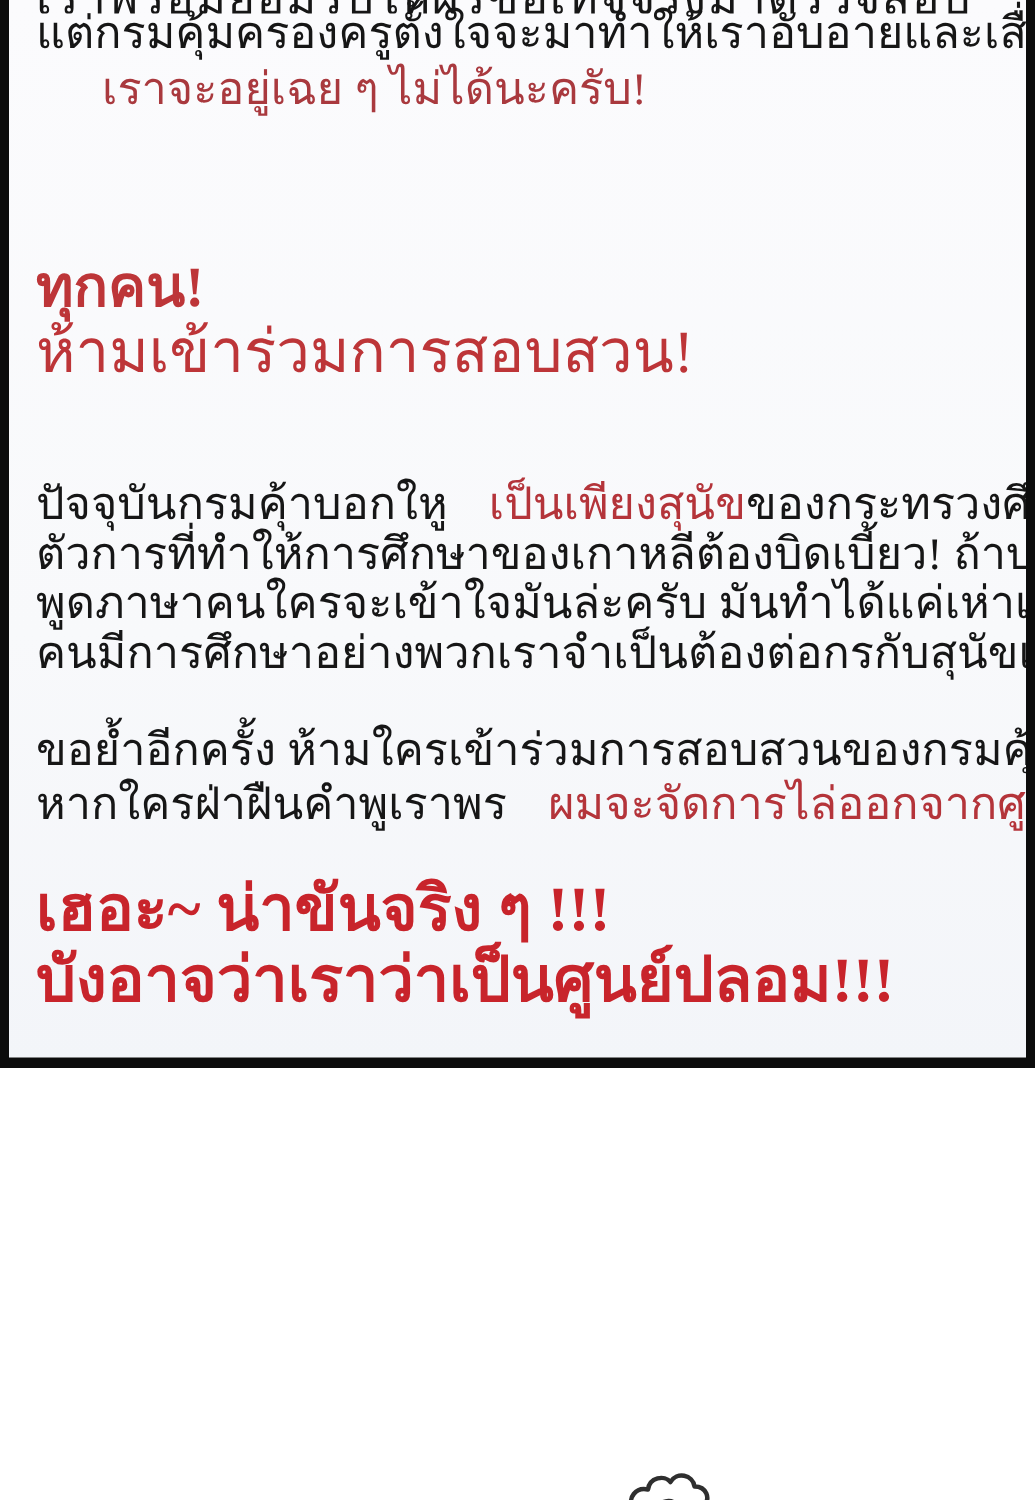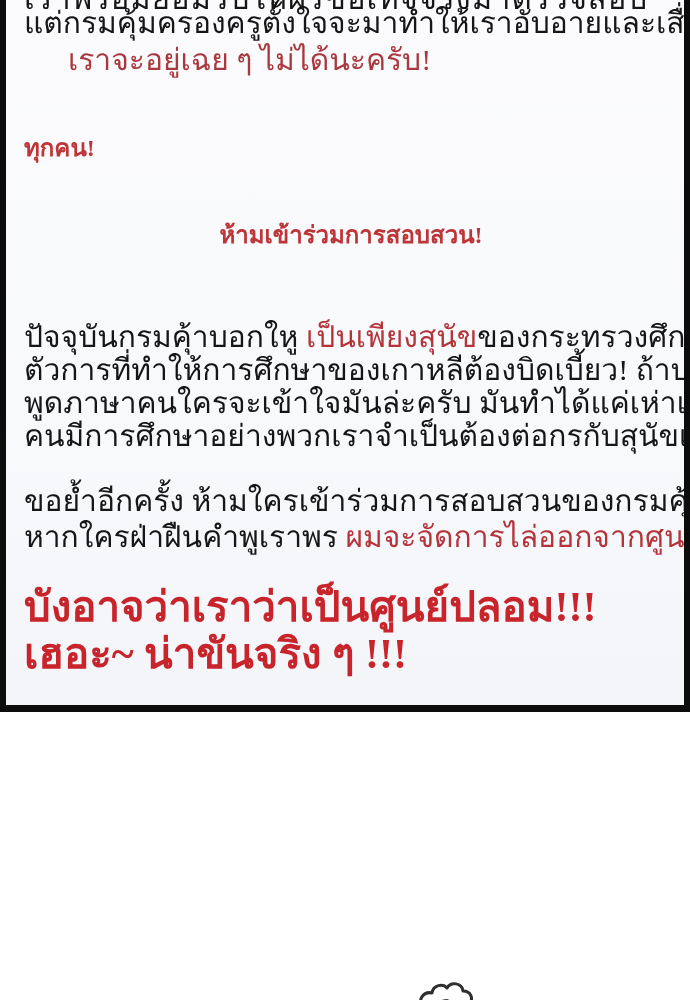--- a/index.html
+++ b/index.html
@@ -22,26 +22,26 @@
   .blk{position:absolute;left:18px;right:6px;white-space:nowrap;}
   .ln,.blk > div{white-space:nowrap;}
 
   .black{color:var(--ink,#161616);}
   .clip-line{position:absolute;left:18px;top:0;height:9px;overflow:hidden;color:var(--ink,#161616);}
   .clip-line span{display:block;margin-top:-27px;font-size:31px;letter-spacing:1px;}
 
   .para1{top:4px;font-size:30px;line-height:37px;}
   .red-a{color:var(--red-muted,#a9393e);margin-left:44px;}
 
-  .h1{top:128px;font-size:24px;font-weight:bold;color:var(--red-head,#bd3538);}
-  .h2{top:216px;font-size:24px;line-height:38px;font-weight:bold;color:var(--red-head,#bd3538);text-align:center;}
+  .h1{top:160px;font-size:38px;font-weight:bold;color:var(--red-head,#bd3538);}
+  .h2{top:216px;font-size:40px;line-height:38px;font-weight:normal;color:var(--red-head,#bd3538);}
 
   .para2{top:320px;font-size:30px;line-height:33px;}
   .para3{top:483px;font-size:30px;line-height:36px;}
-  .red-c{color:var(--red-inline,#b4343a);}
+  .red-c{color:var(--red-inline,#b4343a);margin-left:20px;}
 
   .big{top:584px;font-size:42px;line-height:47px;font-weight:bold;color:var(--red-big,#c8242b);}
 
   
   .doodle{position:absolute;left:416px;top:976px;width:58px;height:46px;}
   .doodle svg{display:block;}
 </style>
 </head>
 <body>
 
@@ -70,22 +70,22 @@
       <div>พูดภาษาคนใครจะเข้าใจมันล่ะครับ มันทำได้แค่เห่าเท่านั้นแหละ!</div>
       <div>คนมีการศึกษาอย่างพวกเราจำเป็นต้องต่อกรกับสุนัขเหรอครับ?!</div>
     </div>
 
     <div class="blk para3 black">
       <div>ขอย้ำอีกครั้ง ห้ามใครเข้าร่วมการสอบสวนของกรมคุ้มครองครูเด็ดขาด</div>
       <div><span>หากใครฝ่าฝืนคำพูเราพร </span><span class="red-c">ผมจะจัดการไล่ออกจากศูนย์วิจัยทันที</span></div>
     </div>
 
     <div class="blk big">
+      <div>เฮอะ~ น่าขันจริง ๆ !!!</div>
       <div>บังอาจว่าเราว่าเป็นศูนย์ปลอม!!!</div>
-      <div>เฮอะ~ น่าขันจริง ๆ !!!</div>
     </div>
 
   </div>
 
   <div class="doodle">
     <svg width="58" height="46" viewBox="0 0 58 46" xmlns="http://www.w3.org/2000/svg">
       <path d="M11 43 C3 42 0 34 6 29 C2 23 8 15 16 17 C17 9 27 7 31 12 C35 5 46 7 47 15 C55 15 58 23 53 28 C58 33 54 41 46 42 Z" fill="#ffffff" stroke="#2f2f2f" stroke-width="3" stroke-linejoin="round"></path>
       <path d="M20 32 C25 22 36 23 34 30 C32 36 23 35 25 29" fill="none" stroke="#2f2f2f" stroke-width="3" stroke-linecap="round"></path>
     </svg>
   </div>

